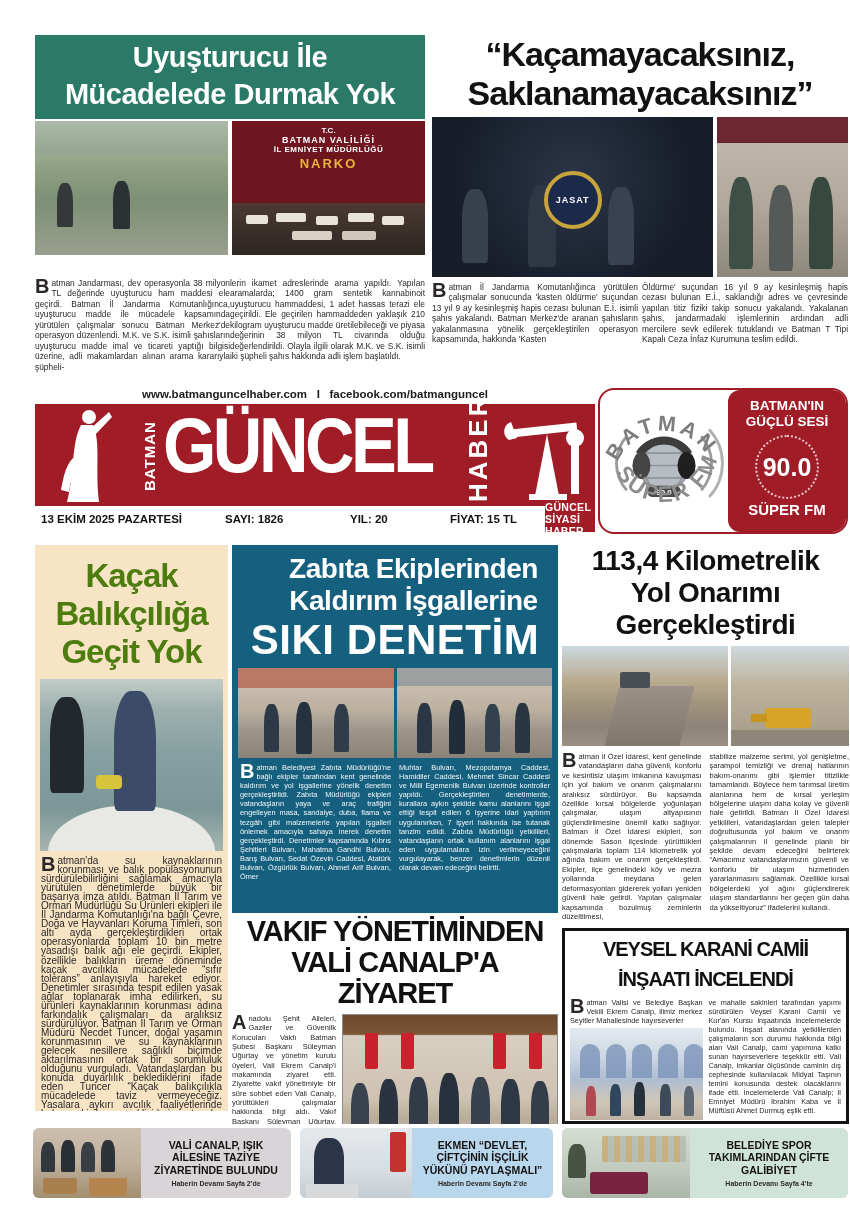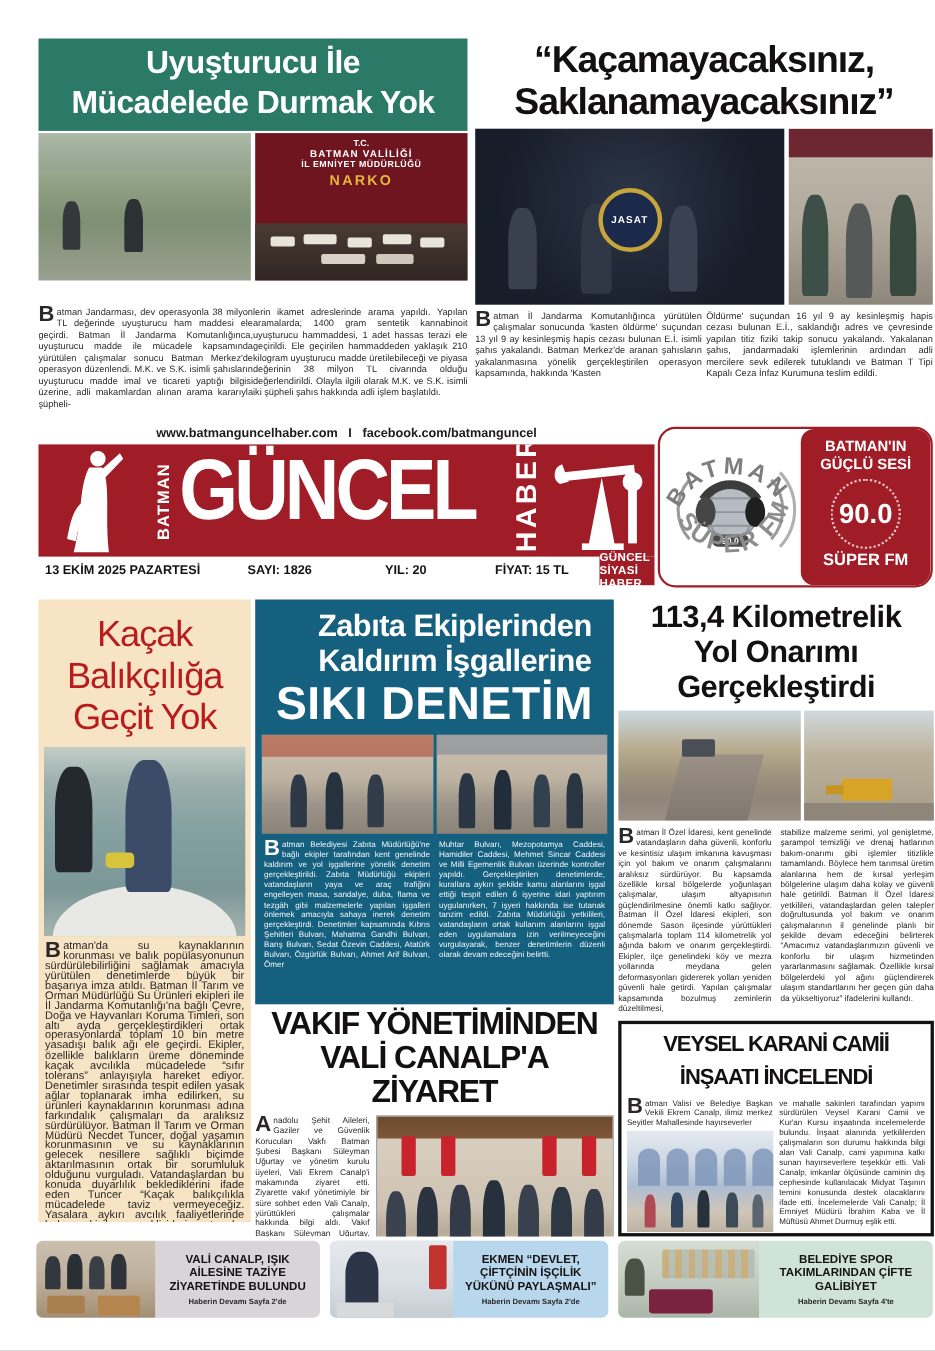--- a/index.html
+++ b/index.html
@@ -58,21 +58,21 @@
   .radiobox { position:absolute; left:563px; top:0; width:250px; height:146px; border:2px solid #a01d27; border-radius:16px; background:#fff; display:flex; overflow:hidden; }
   .radiologo { flex:1; padding:2px; }
   .radiopanel { width:118px; background:#a01d27; border-radius:12px; color:#fff; text-align:center; padding-top:8px; }
   .radiopanel .s1 { font-size:13.5px; font-weight:800; line-height:16px; }
   .freq-circle { width:64px; height:64px; border-radius:50%; border:2px dotted #e9c9cc; margin:5px auto 2px; display:flex; align-items:center; justify-content:center; }
   .freq-circle span { font-size:25px; font-weight:800; }
   .radiopanel .s2 { font-size:15px; font-weight:800; }
 
   
   #art-fish { left:35px; top:545px; width:193px; height:566px; background:#f7e4c5; overflow:hidden; }
-  #art-fish .head { text-align:center; font-weight:400; font-size:33px; line-height:38px; color:#b91c1c; padding-top:12px; letter-spacing:-1px; }
+  #art-fish .head { text-align:center; font-weight:700; font-size:33px; line-height:38px; color:#4d7c0f; padding-top:12px; letter-spacing:-1px; }
   .ph-fish { margin:8px 5px 5px; height:172px; background:linear-gradient(180deg,#c3cdc7 0%,#9db0ad 18%,#84a0a0 45%,#7b9797 75%,#a7b5b0 100%); }
   .boat { position:absolute; bottom:-6px; left:8px; right:8px; height:52px; background:#e8e9e4; border-radius:50% 50% 0 0 / 90% 90% 0 0; }
   #art-fish .body1 { margin:4px 6px; font-size:10px; line-height:9.05px; }
 
   
   #art-zabita { left:232px; top:545px; width:326px; height:368px; background:#16607f; color:#fff; overflow:hidden; }
   #art-zabita .head { text-align:center; padding-top:8px; font-weight:bold; }
   #art-zabita .head .h12 { font-size:28px; line-height:32px; letter-spacing:-0.5px;padding-left:37px; }
   #art-zabita .head .h3 { font-size:42px; line-height:46px; font-weight:800; letter-spacing:0.5px; }
   #art-zabita .photos { display:flex; gap:3px; margin:5px 6px; height:90px; }

